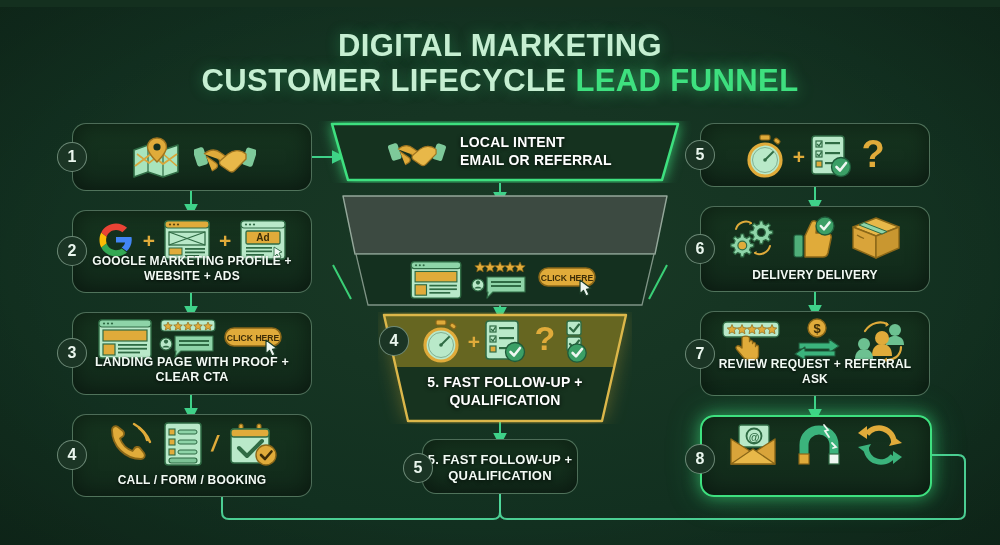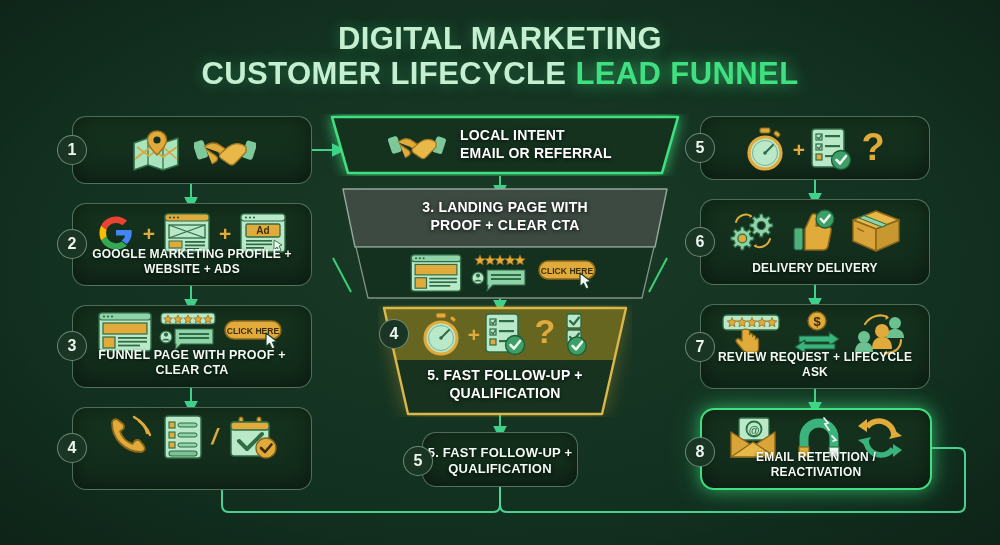--- a/index.html
+++ b/index.html
@@ -11,20 +11,21 @@
     background: #14301f;
     font-family: "Liberation Sans", sans-serif;
     position: relative;
   }
 
   #stage {
     position: absolute;
     inset: 0;
     background:
       radial-gradient(ellipse 900px 500px at 50% 45%, #1a3a26 0%, #123020 55%, #0e2417 100%);
+    margin-top: 7px;
   }
 
   
   #stage::after {
     content: "";
     position: absolute;
     inset: 0;
     background:
       radial-gradient(ellipse 1100px 620px at 50% 50%, rgba(0,0,0,0) 40%, rgba(0,0,0,0.35) 100%);
     pointer-events: none;
@@ -284,21 +285,21 @@
         <rect x="20" y="21" width="30" height="2" fill="#2f6b44"></rect>
         <rect x="20" y="25" width="30" height="2" fill="#2f6b44"></rect>
       </svg>
 
       <svg class="icon-svg" width="62" height="40" viewBox="0 0 62 40">
         <rect x="1" y="9" width="56" height="18" rx="9" fill="#e0ab3a" stroke="#8a6718" stroke-width="1.6"></rect>
         <text x="29" y="21.5" font-size="8.6" font-weight="bold" font-family="Liberation Sans, sans-serif" fill="#3d2d07" text-anchor="middle">CLICK HERE</text>
         <path d="M42,21 L42,35 L45.5,31.5 L48,37 L51,35.6 L48.5,30.3 L53,29.4 Z" fill="#eef7f1" stroke="#1c3d28" stroke-width="1.2" stroke-linejoin="round"></path>
       </svg>
     </div>
-    <div class="node-label two">FUNNEL PAGE WITH PROOF + CLEAR CTA</div>
+    <div class="node-label two">LANDING PAGE WITH PROOF + CLEAR CTA</div>
   </div>
   <div class="badge" style="left:57px; top:331px;">3</div>
 
   <div class="node" style="left:72px; top:407px; width:240px; height:83px;">
     <div class="icon-row" style="top:7px; height:44px; gap:10px;">
 
       <svg class="icon-svg" width="48" height="44" viewBox="0 0 48 44">
         <path d="M6,8 C6,5 9,3 12,5 L17,9 C19,11 18,14 16,15 L14,16.5 C16,22 21,27 26.5,29 L28,27 C29,25 32,24 34,26 L38,31 C40,34 38,37 35,37 C19,37 6,24 6,8 Z" fill="#e0ab3a" stroke="#8a6718" stroke-width="1.8" stroke-linejoin="round"></path>
         <path d="M33,6 C37,9 40,13 41,18" stroke="#e0ab3a" stroke-width="2.4" fill="none" stroke-linecap="round"></path>
         <path d="M28,2 C35,6 41,12 44,20" stroke="#e0ab3a" stroke-width="2.4" fill="none" stroke-linecap="round"></path>
@@ -319,20 +320,21 @@
       <svg class="icon-svg" width="50" height="44" viewBox="0 0 50 44">
         <rect x="11" y="2" width="4" height="9" rx="2" fill="#e0ab3a" stroke="#8a6718" stroke-width="1.1"></rect>
         <rect x="29" y="2" width="4" height="9" rx="2" fill="#e0ab3a" stroke="#8a6718" stroke-width="1.1"></rect>
         <rect x="3" y="7" width="38" height="34" rx="3" fill="#b9e9c9" stroke="#2f6b44" stroke-width="1.5"></rect>
         <rect x="3" y="7" width="38" height="8" rx="3" fill="#e0ab3a" stroke="#2f6b44" stroke-width="1.3"></rect>
         <path d="M11,26 L19,34 L34,19" stroke="#2f6b44" stroke-width="4" fill="none" stroke-linecap="round" stroke-linejoin="round"></path>
         <circle cx="38" cy="33" r="10" fill="#e0ab3a" stroke="#8a6718" stroke-width="1.4"></circle>
         <path d="M33,33 L37,37 L43.5,29.5" stroke="#3d2d07" stroke-width="2.6" fill="none" stroke-linecap="round" stroke-linejoin="round"></path>
       </svg>
     </div>
+    <div class="node-label">CALL / FORM / BOOKING</div>
   </div>
   <div class="badge" style="left:57px; top:433px;">4</div>
 
   <div class="funnel-tier" style="left:318px; top:114px; width:374px; height:53px;">
     <svg width="374" height="62" viewBox="0 0 374 62" style="position:absolute;left:0;top:0;">
       <path d="M14,3 L360,3 L344,59 L30,59 Z" fill="#15321f" stroke="#3ee07f" stroke-width="2.6" stroke-linejoin="round" style="filter: drop-shadow(0 0 7px rgba(62,224,127,0.8));"></path>
     </svg>
     <div style="position:absolute; left:70px; top:12px;">
       <svg class="icon-svg" width="58" height="40" viewBox="0 0 62 44">
         <rect x="1" y="12" width="11" height="18" rx="2.5" fill="#7ec99a" transform="rotate(-18 6 21)"></rect>
@@ -345,24 +347,20 @@
     <div class="tier-label" style="left:142px; right:20px; top:13px; text-align:left;">
       <div>LOCAL INTENT</div>
       <div>EMAIL OR REFERRAL</div>
     </div>
   </div>
 
   <div class="funnel-tier" style="left:333px; top:187px; width:344px; height:62px;">
     <svg width="344" height="62" viewBox="0 0 344 62" style="position:absolute;left:0;top:0;">
       <path d="M10,2 L334,2 L322,60 L22,60 Z" fill="#3c4a41" stroke="#95a89b" stroke-width="1.4" stroke-linejoin="round"></path>
     </svg>
-    <div class="tier-label" style="top:12px;">
-      <div>3. LANDING PAGE WITH</div>
-      <div>PROOF + CLEAR CTA</div>
-    </div>
   </div>
 
   <div class="funnel-tier" style="left:348px; top:246px; width:314px; height:54px;">
     <svg width="314" height="54" viewBox="0 0 314 54" style="position:absolute;left:0;top:0;">
       <path d="M8,1 L306,1 L294,52 L20,52 Z" fill="#14301f" stroke="#7f9486" stroke-width="1.3" stroke-linejoin="round"></path>
     </svg>
     <div class="icon-row" style="top:7px; height:40px; gap:9px;">
       <svg class="icon-svg" width="52" height="38" viewBox="0 0 54 40">
         <rect x="1" y="1" width="52" height="38" rx="3" fill="#b9e9c9" stroke="#2f6b44" stroke-width="1.4"></rect>
         <rect x="1" y="1" width="52" height="7" rx="3" fill="#8ed4a8" stroke="#2f6b44" stroke-width="1.2"></rect>
@@ -559,21 +557,21 @@
         <circle cx="31" cy="20" r="7" fill="#e0ab3a"></circle>
         <path d="M21,38 C21,29 25.5,26 31,26 C36.5,26 41,29 41,38 Z" fill="#e0ab3a"></path>
         <circle cx="13" cy="26" r="6" fill="#6cc191"></circle>
         <path d="M4,41 C4,34 8,31 13,31 C18,31 22,34 22,41 Z" fill="#6cc191"></path>
         <path d="M14,13 C20,4 30,3 36,6" stroke="#e0ab3a" stroke-width="2.2" fill="none" stroke-linecap="round"></path>
         <path d="M35,4 L38,6.8 L34.5,9" fill="#e0ab3a"></path>
         <path d="M50,29 C50,38 42,43 34,42" stroke="#e0ab3a" stroke-width="2.2" fill="none" stroke-linecap="round"></path>
         <path d="M36,44 L32.5,41.8 L36,39.5" fill="#e0ab3a"></path>
       </svg>
     </div>
-    <div class="node-label">REVIEW REQUEST + LIFECYCLE ASK</div>
+    <div class="node-label">REVIEW REQUEST + REFERRAL ASK</div>
   </div>
   <div class="badge" style="left:685px; top:332px;">7</div>
 
   <div class="node glow" style="left:700px; top:408px; width:232px; height:82px;">
     <div class="icon-row" style="top:6px; height:44px; gap:16px;">
 
       <svg class="icon-svg" width="50" height="44" viewBox="0 0 50 44">
         <rect x="11" y="2" width="30" height="22" rx="2" fill="#b9e9c9" stroke="#2f6b44" stroke-width="1.3"></rect>
         <circle cx="26" cy="13" r="7.5" fill="none" stroke="#2f6b44" stroke-width="1.8"></circle>
         <text x="26" y="17.5" font-size="11" font-weight="bold" font-family="Liberation Sans, sans-serif" fill="#2f6b44" text-anchor="middle">@</text>
@@ -591,17 +589,16 @@
 
       <svg class="icon-svg" width="48" height="44" viewBox="0 0 48 44">
         <path d="M38,20 A15,15 0 0 0 11,11" fill="none" stroke="#e0ab3a" stroke-width="5.5" stroke-linecap="butt"></path>
         <path d="M11,3 L11,16 L2,10 Z" fill="#e0ab3a"></path>
         <path d="M38,14 L46,20 L33,23 Z" fill="#e0ab3a"></path>
         <path d="M10,24 A15,15 0 0 0 37,33" fill="none" stroke="#3bb37c" stroke-width="5.5" stroke-linecap="butt"></path>
         <path d="M37,41 L37,28 L46,34 Z" fill="#3bb37c"></path>
         <path d="M10,30 L2,24 L15,21 Z" fill="#3bb37c"></path>
       </svg>
     </div>
-    <div class="node-label">EMAIL RETENTION / REACTIVATION</div>
   </div>
   <div class="badge" style="left:685px; top:437px;">8</div>
 
 </div>
 
 </body></html>

